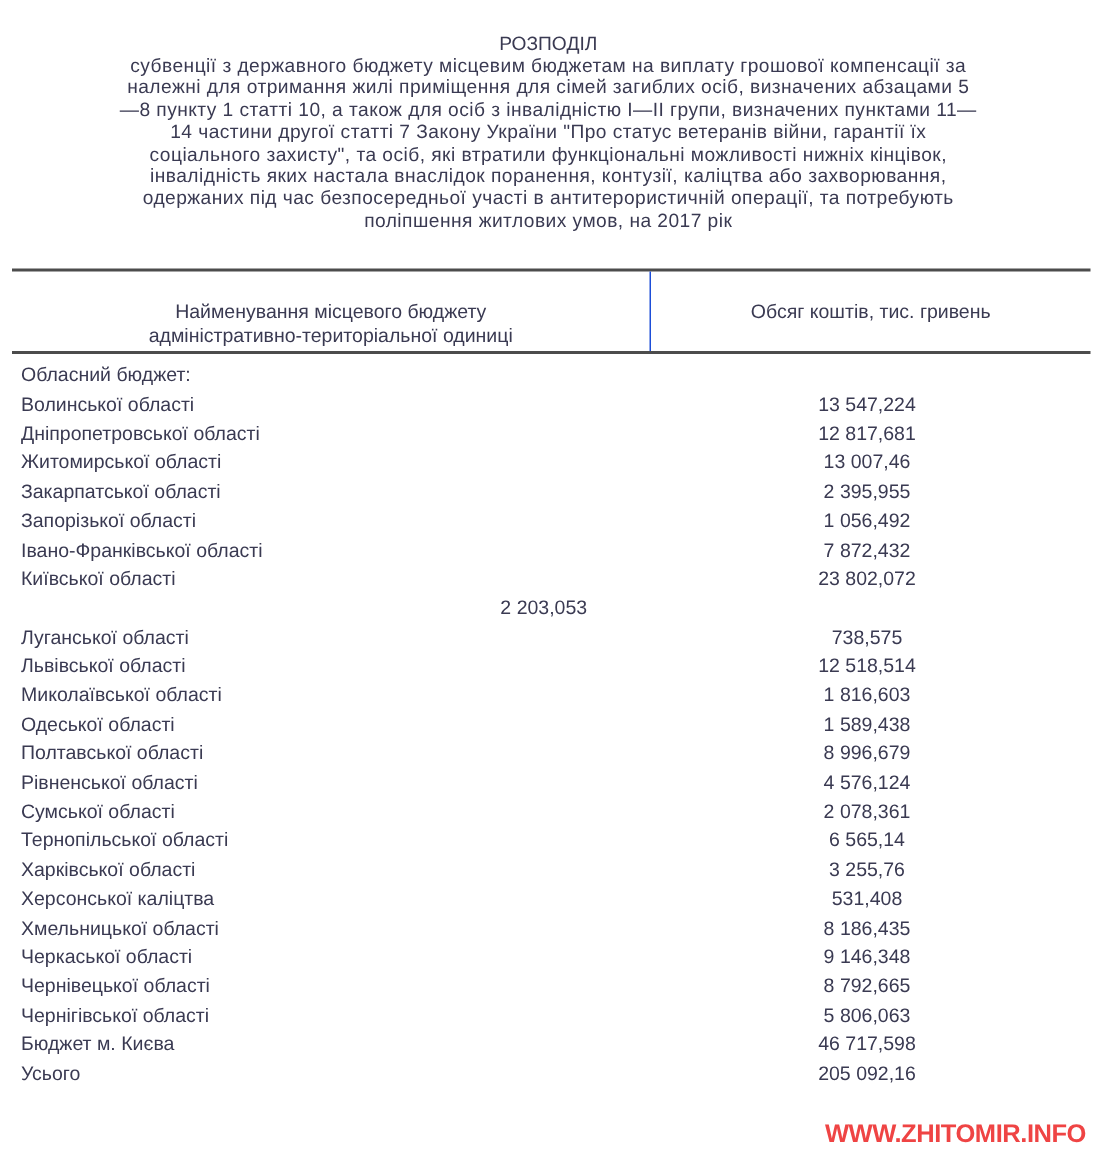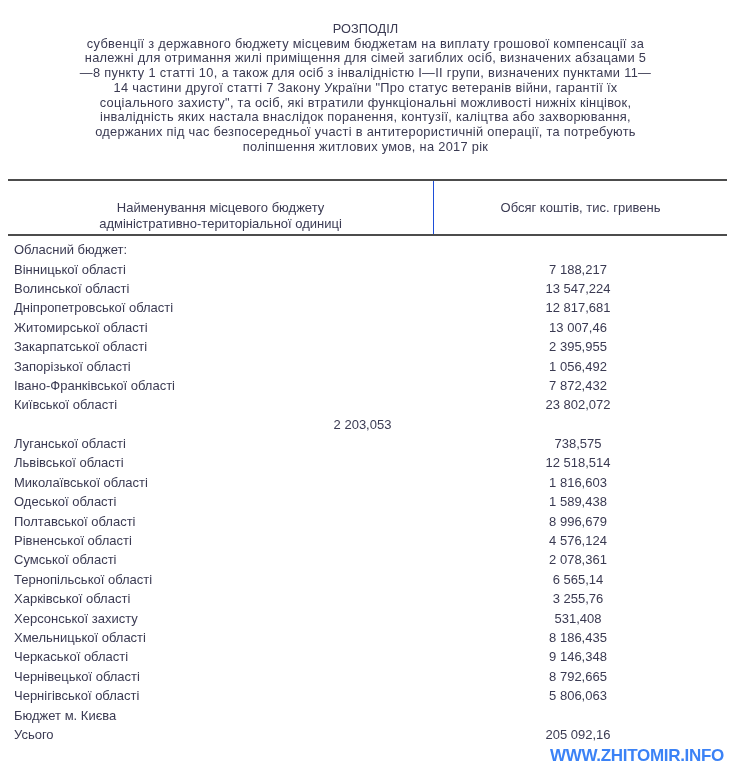--- a/index.html
+++ b/index.html
@@ -53,21 +53,21 @@
     width: 425px; padding-left: 6px;
     white-space: nowrap; overflow: hidden;
   }
   .t-row .c-value { flex: 1; text-align: center; padding-right: 10px; }
   .watermark {
     position: absolute;
     right: 7px; bottom: 2px;
     font-size: 17px;
     font-weight: bold;
     letter-spacing: -0.3px;
-    color: #3b82f6;
+    color: #ef4444;
     font-family: "Liberation Sans", sans-serif;
   }
 </style>
 </head>
 <body>
 
 <div>
 
   <div class="title-block">
     <div class="title-heading">РОЗПОДІЛ</div>
@@ -81,24 +81,20 @@
       <div class="col-amount">Обсяг коштів, тис. гривень</div>
     </div>
 
     <div class="t-body">
 
       <div class="t-row">
         <div class="c-name">Обласний бюджет:</div>
         <div class="c-value"></div>
       </div>
 
-      <div class="t-row">
-        <div class="c-name">Вінницької області</div>
-        <div class="c-value">7 188,217</div>
-      </div>
         <div class="t-row">
         <div class="c-name">Волинської області</div>
         <div class="c-value">13 547,224</div>
       </div>
         <div class="t-row">
         <div class="c-name">Дніпропетровської області</div>
         <div class="c-value">12 817,681</div>
       </div>
         <div class="t-row">
         <div class="c-name">Житомирської області</div>
@@ -153,41 +149,42 @@
       </div>
         <div class="t-row">
         <div class="c-name">Тернопільської області</div>
         <div class="c-value">6 565,14</div>
       </div>
         <div class="t-row">
         <div class="c-name">Харківської області</div>
         <div class="c-value">3 255,76</div>
       </div>
         <div class="t-row">
-        <div class="c-name">Херсонської захисту</div>
+        <div class="c-name">Херсонської каліцтва</div>
         <div class="c-value">531,408</div>
       </div>
         <div class="t-row">
         <div class="c-name">Хмельницької області</div>
         <div class="c-value">8 186,435</div>
       </div>
         <div class="t-row">
         <div class="c-name">Черкаської області</div>
         <div class="c-value">9 146,348</div>
       </div>
         <div class="t-row">
         <div class="c-name">Чернівецької області</div>
         <div class="c-value">8 792,665</div>
       </div>
         <div class="t-row">
         <div class="c-name">Чернігівської області</div>
         <div class="c-value">5 806,063</div>
       </div>
         <div class="t-row">
         <div class="c-name">Бюджет м. Києва</div>
+        <div class="c-value">46 717,598</div>
       </div>
         <div class="t-row">
         <div class="c-name">Усього</div>
         <div class="c-value">205 092,16</div>
       </div>
 
     </div>
   </div>
 
   <div class="watermark">WWW.ZHITOMIR.INFO</div>

